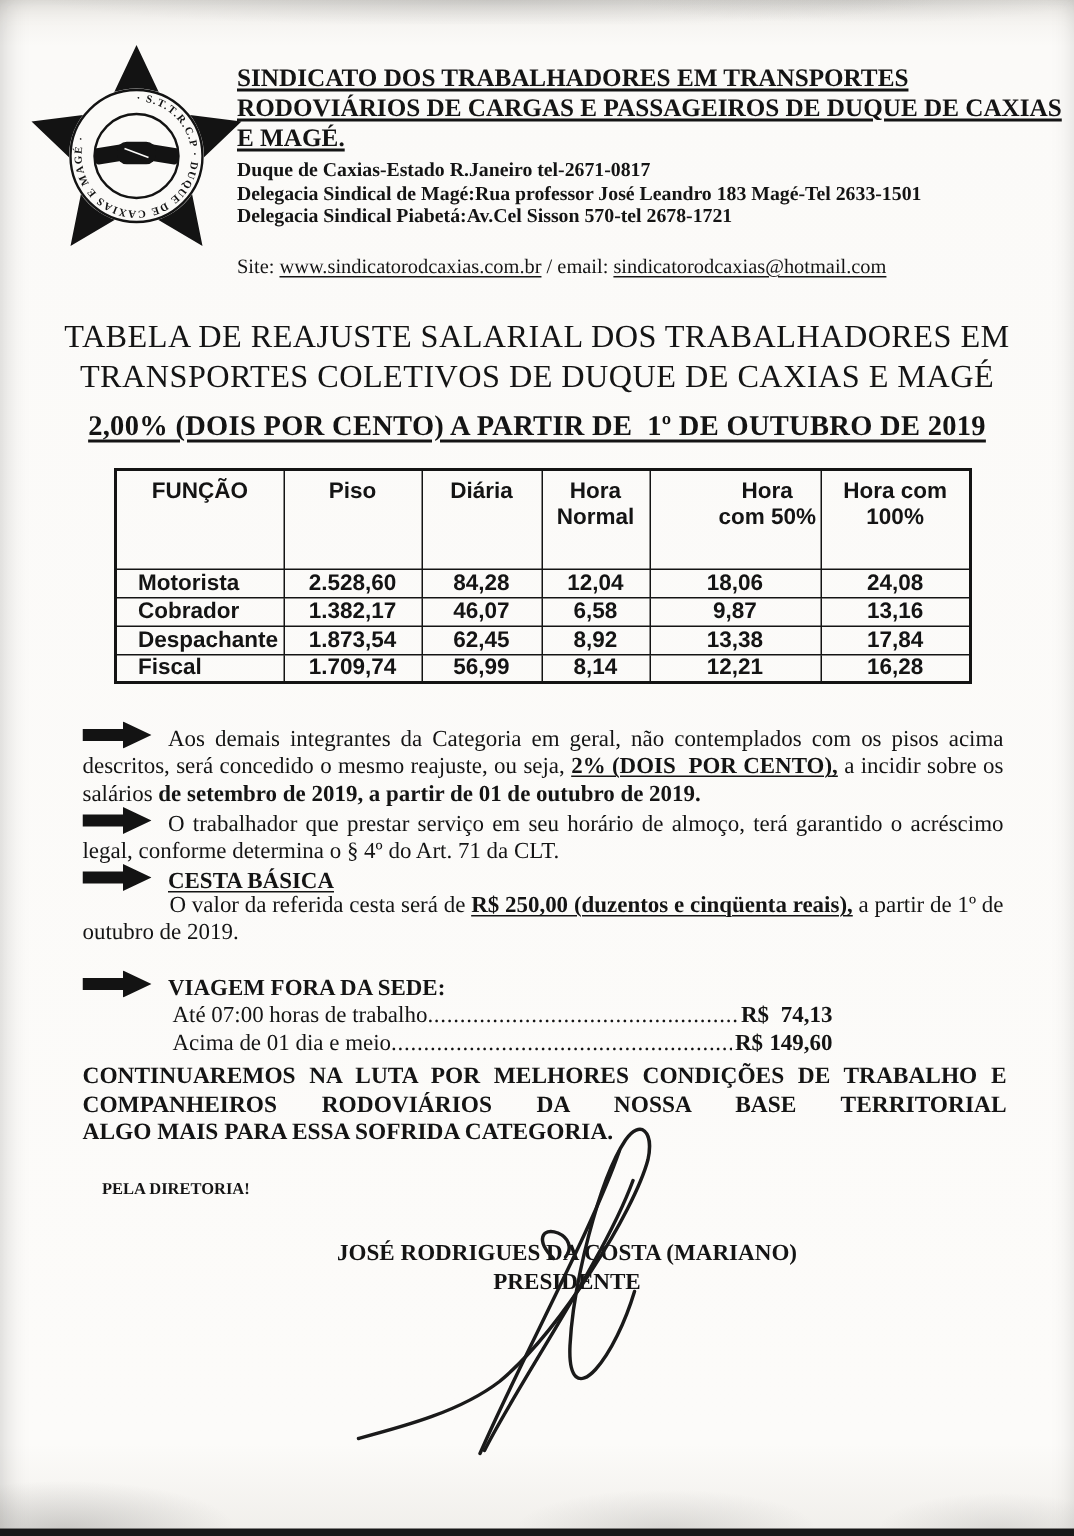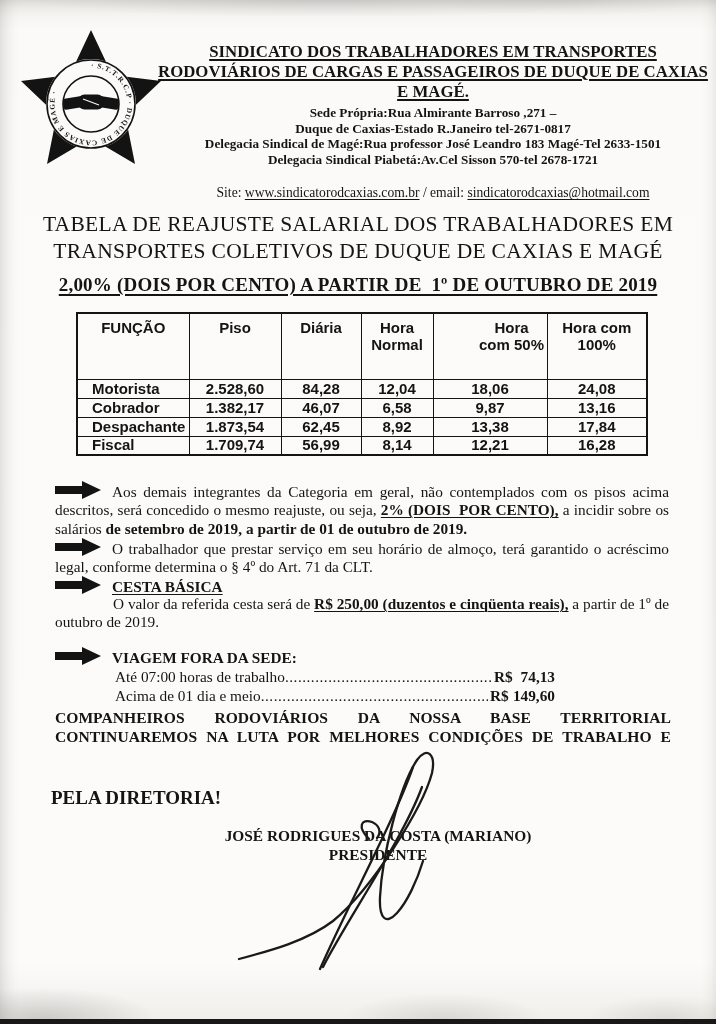--- a/index.html
+++ b/index.html
@@ -13,21 +13,21 @@
     overflow:hidden;
     color:#141414;
     font-family:"Liberation Serif", serif;
   }
   .abs { position:absolute; }
   .b { font-weight:bold; }
   .u { text-decoration:underline; text-decoration-thickness:1.4px; text-underline-offset:2px; }
 
   
   .logo { left:16px; top:26px; width:150px; height:160px; }
-  .letterhead { left:158px; top:42px; width:550px; text-align:center; }
+  .letterhead { left:158px; top:42px; width:550px; }
   .org-name { font-weight:bold; font-size:16.8px; line-height:20px;
               text-decoration:underline; text-decoration-thickness:1.5px; text-underline-offset:2px; }
   .addr { font-weight:bold; font-size:13.2px; line-height:15.6px; margin-top:3px; }
   .site-line { font-weight:normal; font-size:13.6px; line-height:16px; margin-top:18px; }
 
   
   .doc-title { left:38px; top:211px; width:640px; text-align:center;
                font-size:21.5px; line-height:27px; letter-spacing:.3px; }
   .doc-subtitle { left:38px; top:274px; width:640px; text-align:center;
                   font-weight:bold; font-size:19px; letter-spacing:.2px;
@@ -57,21 +57,21 @@
 
   .viagem-items { left:115px; top:668px; width:440px; font-size:15.3px; line-height:18.8px; }
   .vi-row { display:flex; align-items:baseline; }
   .vi-row .lbl { white-space:nowrap; }
   .vi-row .dots { flex:1 1 auto; overflow:hidden; white-space:nowrap; letter-spacing:.5px; }
   .vi-row .cur { font-weight:bold; padding-left:2px; }
   .vi-row .amt { width:60px; text-align:right; font-weight:bold; }
 
   .closing { left:55px; top:709px; width:616px; font-weight:bold; font-size:15.6px; line-height:18.6px; }
   .jline { text-align:justify; text-align-last:justify; }
-  .pela { left:51px; top:787px; font-weight:bold; font-size:19px; }
+  .pela { left:68px; top:787px; font-weight:bold; font-size:11px; }
 
   .sig-block { left:95px; top:827px; width:566px; text-align:center;
                font-weight:bold; font-size:15.4px; line-height:18.5px; }
   .signature { left:225px; top:735px; width:236px; height:236px; z-index:3; pointer-events:none; }
 
   
   .smudge-top { left:0; top:0; width:716px; height:16px;
     background:
       radial-gradient(60% 160% at 46% 0%, rgba(80,80,80,.14), transparent 70%),
       radial-gradient(30% 140% at 80% 0%, rgba(90,90,90,.10), transparent 70%); }
@@ -104,21 +104,20 @@
       <rect x="47" y="71" width="26" height="11" rx="2" transform="rotate(-9 60 76)"></rect>
       <rect x="77" y="71" width="26" height="11" rx="2" transform="rotate(9 90 76)"></rect>
       <rect x="62" y="68.5" width="26" height="15" rx="6.5"></rect>
       <line x1="67" y1="73" x2="83" y2="79" stroke="#fbfaf8" stroke-width="1.1"></line>
     </g>
   </svg>
 
   <div class="abs letterhead">
     <div class="org-name">SINDICATO DOS TRABALHADORES EM TRANSPORTES RODOVIÁRIOS DE CARGAS E PASSAGEIROS DE DUQUE DE CAXIAS E MAGÉ.</div>
     <div class="addr">
-      <div>Sede Própria:Rua Almirante Barroso ,271 –</div>
       <div>Duque de Caxias-Estado R.Janeiro tel-2671-0817</div>
       <div>Delegacia Sindical de Magé:Rua professor José Leandro 183 Magé-Tel 2633-1501</div>
       <div>Delegacia Sindical Piabetá:Av.Cel Sisson 570-tel 2678-1721</div>
     </div>
     <div class="site-line"><span>Site: </span><span class="u">www.sindicatorodcaxias.com.br</span><span> / email: </span><span class="u">sindicatorodcaxias@hotmail.com</span></div>
   </div>
 
   <div class="abs doc-title">
     <div>TABELA DE REAJUSTE SALARIAL DOS TRABALHADORES EM</div>
     <div>TRANSPORTES COLETIVOS DE DUQUE DE CAXIAS E MAGÉ</div>
@@ -207,22 +206,23 @@
     </div>
     <div class="vi-row">
       <span class="lbl">Acima de 01 dia e meio</span>
         <span class="dots">....................................................................</span>
         <span class="cur">R$</span>
         <span class="amt">149,60</span>
     </div>
   </div>
 
   <div class="abs closing">
+    <div class="jline">CONTINUAREMOS NA LUTA POR MELHORES CONDIÇÕES DE TRABALHO E</div>
     <div class="jline">COMPANHEIROS RODOVIÁRIOS DA NOSSA BASE TERRITORIAL</div>
-    <div class="jline">CONTINUAREMOS NA LUTA POR MELHORES CONDIÇÕES DE TRABALHO E</div>
+    <div>ALGO MAIS PARA ESSA SOFRIDA CATEGORIA.</div>
   </div>
 
   <div class="abs pela">PELA DIRETORIA!</div>
 
   <div class="abs sig-block">
     <div>JOSÉ RODRIGUES DA COSTA (MARIANO)</div>
     <div>PRESIDENTE</div>
   </div>
 
   <svg class="abs signature" viewBox="0 0 236 236">

